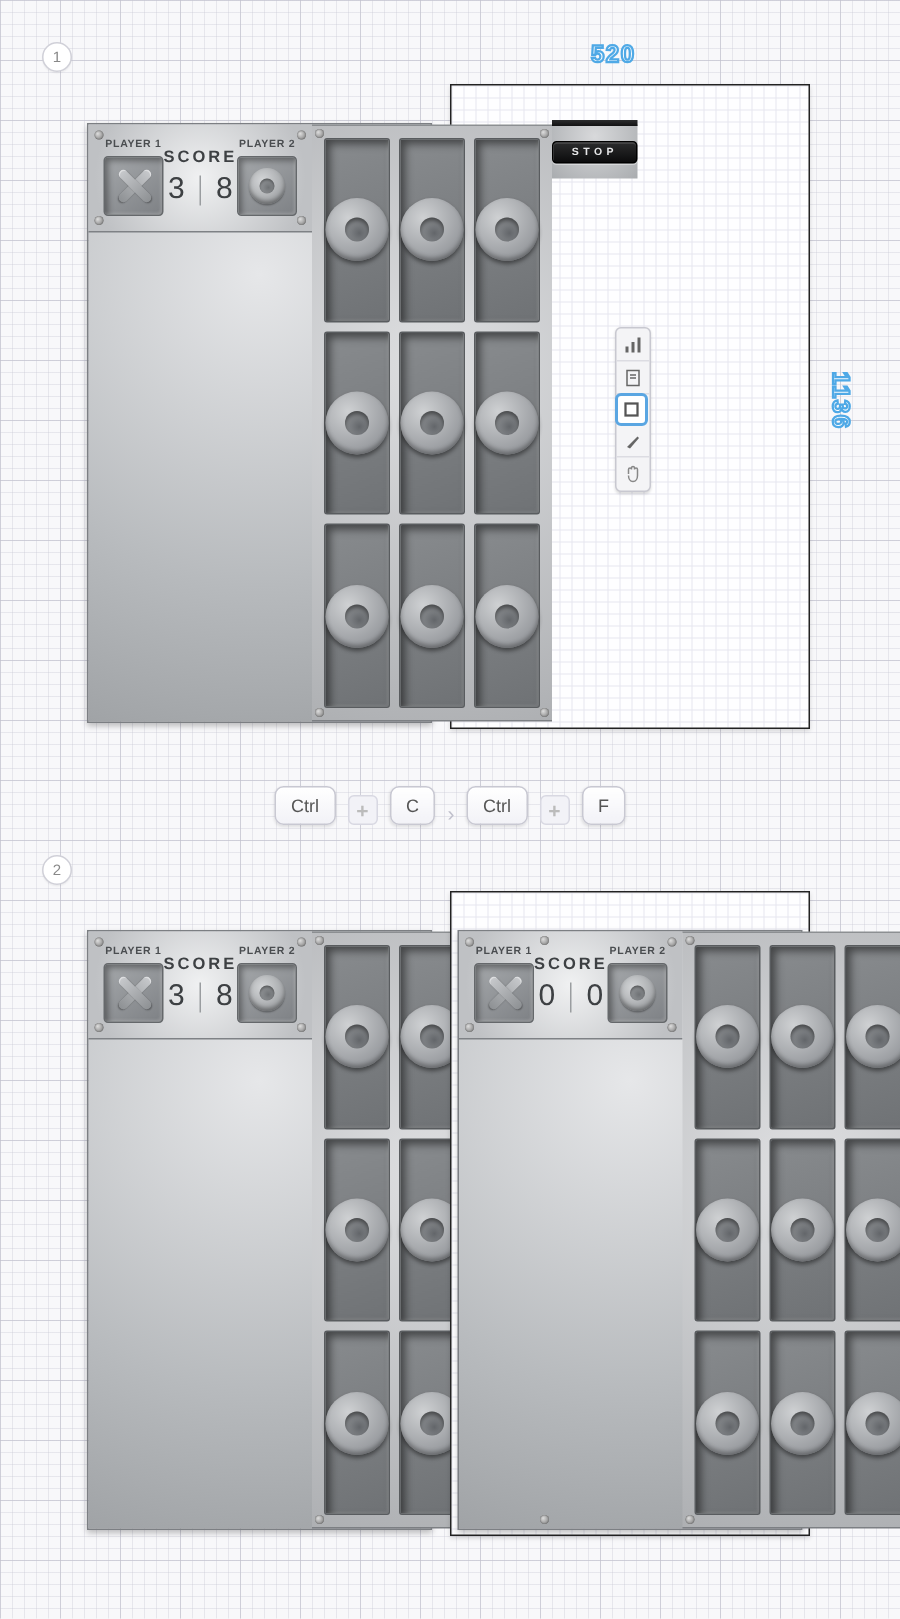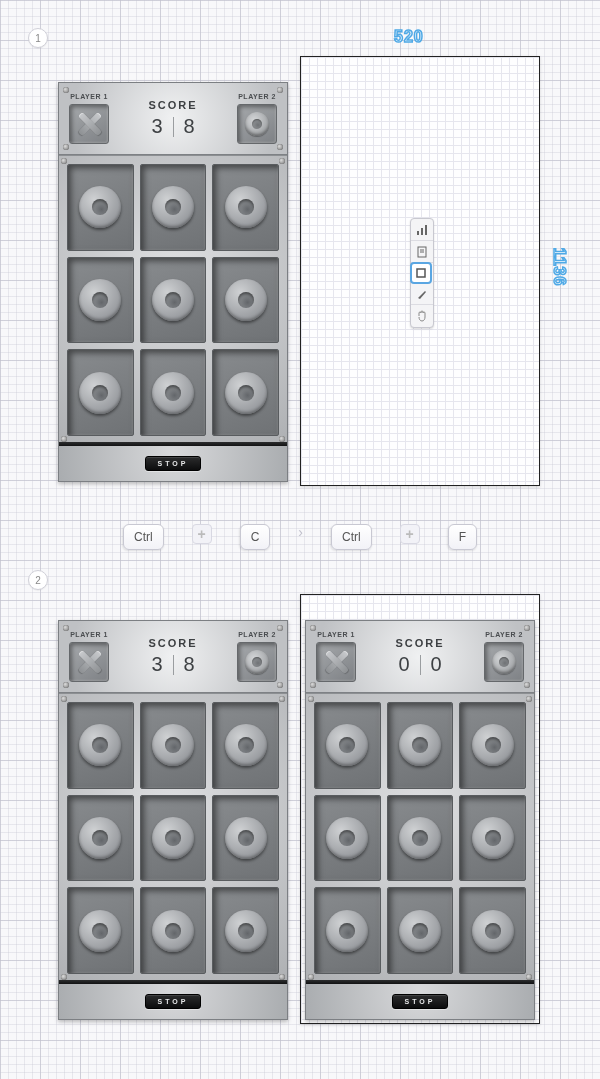--- a/index.html
+++ b/index.html
@@ -72,21 +72,21 @@
     background: #fff;
     border: 2px solid #5aa6e2;
     border-radius: 4px;
     margin: -1px;
     z-index: 2;
   }
 
   
   .kbd-row {
     position: absolute;
-    display: flex; align-items: flex-start; gap: 28px;
+    display: flex; align-items: flex-end; gap: 8px;
     left: 50%; transform: translateX(-50%);
   }
   .key {
     background: linear-gradient(#ffffff,#f2f2f7);
     border: 1px solid #c8c8d2;
     border-radius: 6px;
     padding: 5px 10px;
     font-size: 12px;
     color: #555;
     box-shadow: 0 1px 0 #fff inset, 0 1px 2px rgba(0,0,0,0.1);
@@ -107,21 +107,21 @@
 
   
   .game {
     position: absolute;
     width: 230px;
     height: 400px;
     background:
       radial-gradient(circle at 50% 25%, #e6e7e9, #b7babd 65%, #a0a3a6);
     border: 1px solid #7c7f83;
     box-shadow: 0 2px 4px rgba(0,0,0,0.25);
-    display: flex; flex-direction: column;
+    display: flex; flex-direction: row;
   }
   .game .hdr {
     height: 72px;
     background:
       radial-gradient(circle at 50% 50%, #f0f1f2, #bfc1c4 85%);
     border-bottom: 1px solid #7e8185;
     display: flex; align-items: center; justify-content: space-between;
     padding: 0 10px;
     position: relative;
   }

